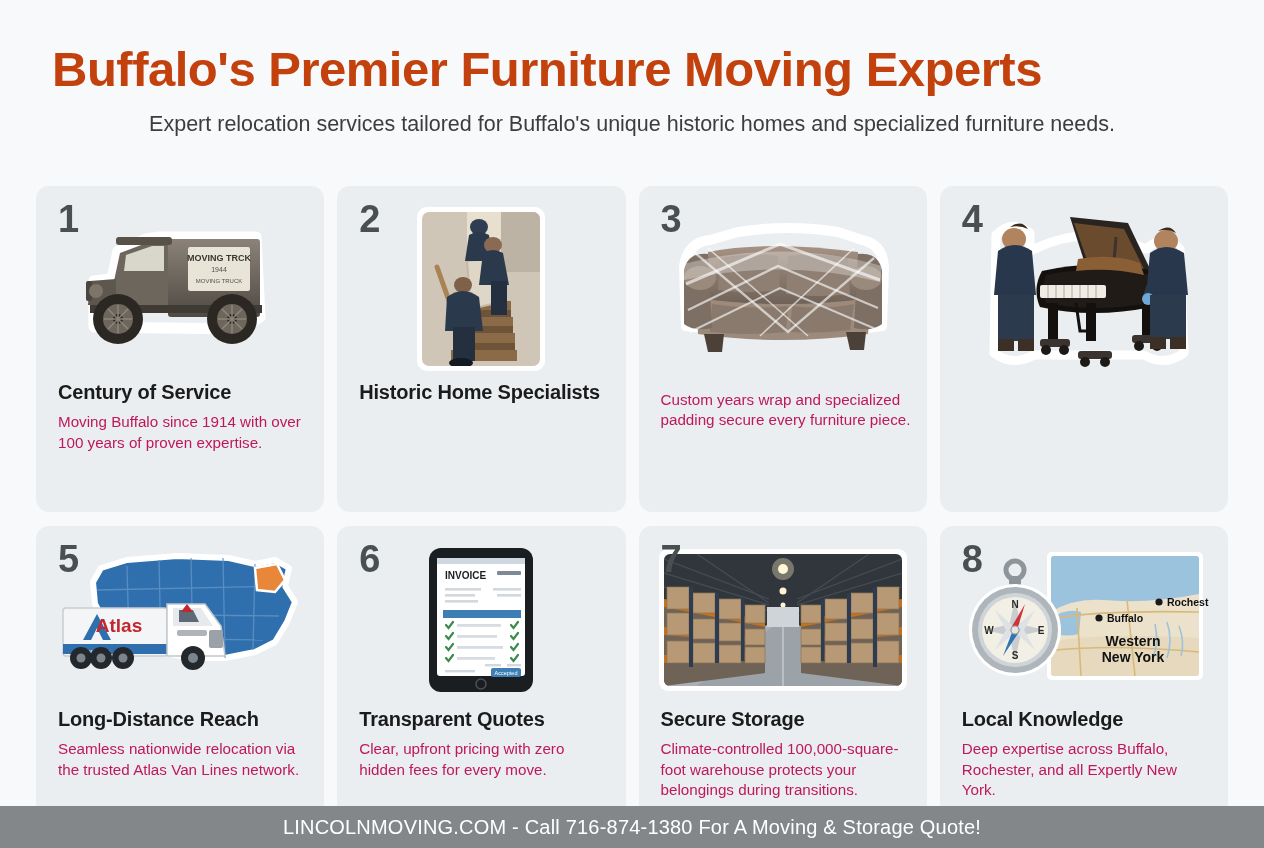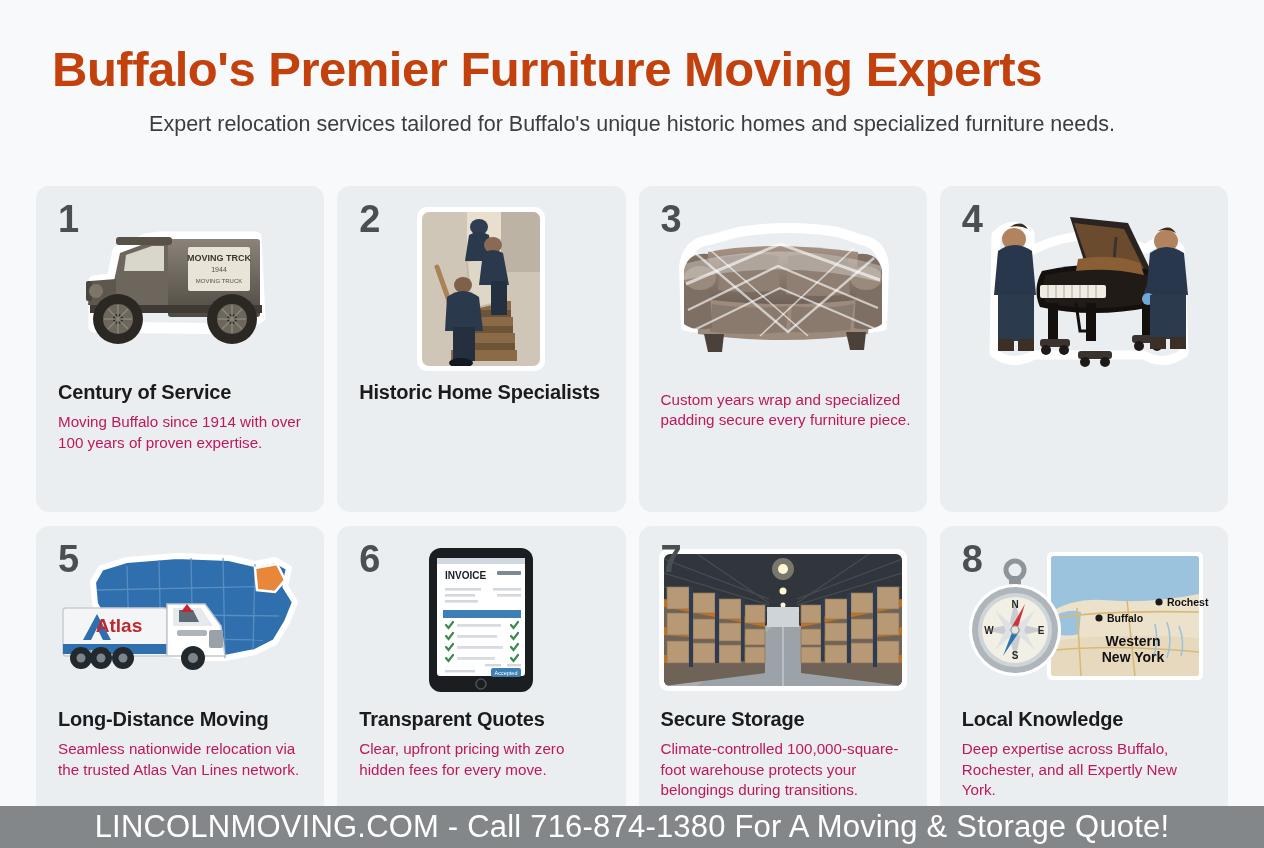--- a/index.html
+++ b/index.html
@@ -106,21 +106,21 @@
     left: 0; bottom: 0;
     width: 1264px;
     height: 42px;
     background: #83878a;
     display: flex;
     align-items: center;
     justify-content: center;
   }
   .footer-text {
     color: #ffffff;
-    font-size: 31px;
+    font-size: 20px;
     letter-spacing: 0.2px;
     white-space: nowrap;
   }
 
   svg { display: block; }
 </style>
 </head>
 <body>
 
 <div class="page">
@@ -394,21 +394,21 @@
             <circle cx="32" cy="112" r="4.5"></circle>
               <circle cx="52" cy="112" r="4.5"></circle>
             <circle cx="74" cy="112" r="4.5"></circle>
               <circle cx="144" cy="112" r="5"></circle>
           </g>
 
           <path d="M132 66 L138 58 L144 66 Z" fill="#c1272d"></path>
         </svg>
       </div>
       <div class="card-text">
-        <div class="card-title">Long-Distance Moving</div>
+        <div class="card-title">Long-Distance Reach</div>
         <div class="card-desc">Seamless nationwide relocation via the trusted Atlas Van Lines network.</div>
       </div>
     </div>
 
     <div class="card r2">
       <div class="card-num">6</div>
       <div class="card-art">
         <svg width="116" height="148" viewBox="0 0 116 148">
           <rect x="6" y="2" width="104" height="144" rx="12" fill="#1b1e21"></rect>
           <rect x="14" y="12" width="88" height="118" rx="3" fill="#ffffff"></rect>

